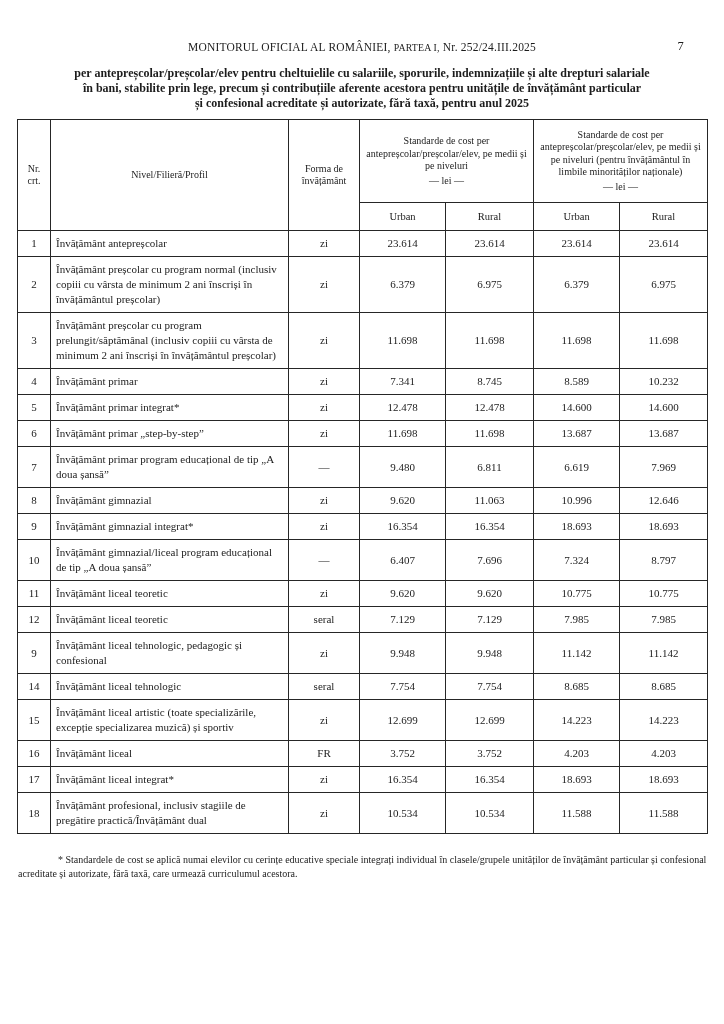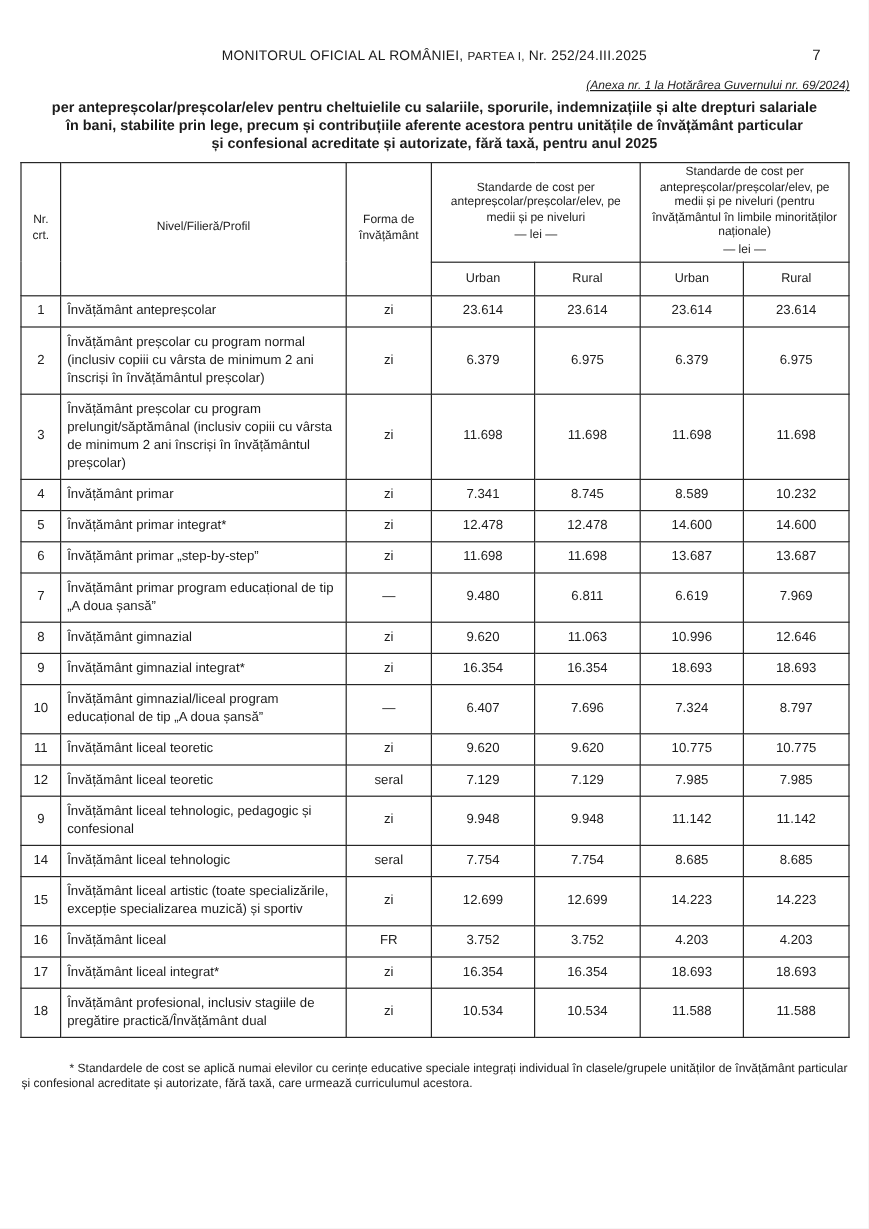--- a/index.html
+++ b/index.html
@@ -2,21 +2,21 @@
 <html lang="ro"><head>
 <meta charset="utf-8">
 <style>
   * { margin:0; padding:0; box-sizing:border-box; }
   html,body { background:#e8e8e8; }
   .page {
     position:relative;
     width:724px; height:1024px;
     margin:0 auto;
     background:#ffffff;
-    font-family:Liberation Sans, sans-serif;
+    font-family:Liberation Serif, serif;
     color:#1c1c1c;
     overflow:hidden;
   }
   
   .masthead {
     position:relative;
     padding-top:41px;
     text-align:center;
     font-size:11.5px;
     letter-spacing:0.2px;
@@ -94,21 +94,20 @@
 <div class="page">
 
   <div class="masthead">
     <span>MONITORUL OFICIAL AL ROMÂNIEI,</span>
     <span class="partea">PARTEA I,</span>
     <span>Nr. 252/24.III.2025</span>
     <span class="page-number">7</span>
   </div>
 
   <div class="annex">
-    <div>(Anexa nr. 1 la Hotărârea Guvernului nr. 69/2024)</div>
   </div>
 
 
   <div class="doc-subtitle">
     <div>per antepreșcolar/preșcolar/elev pentru cheltuielile cu salariile, sporurile, indemnizațiile și alte drepturi salariale</div>
     <div>în bani, stabilite prin lege, precum și contribuțiile aferente acestora pentru unitățile de învățământ particular</div>
     <div>și confesional acreditate și autorizate, fără taxă, pentru anul 2025</div>
   </div>
 
   <table class="cost-table">

